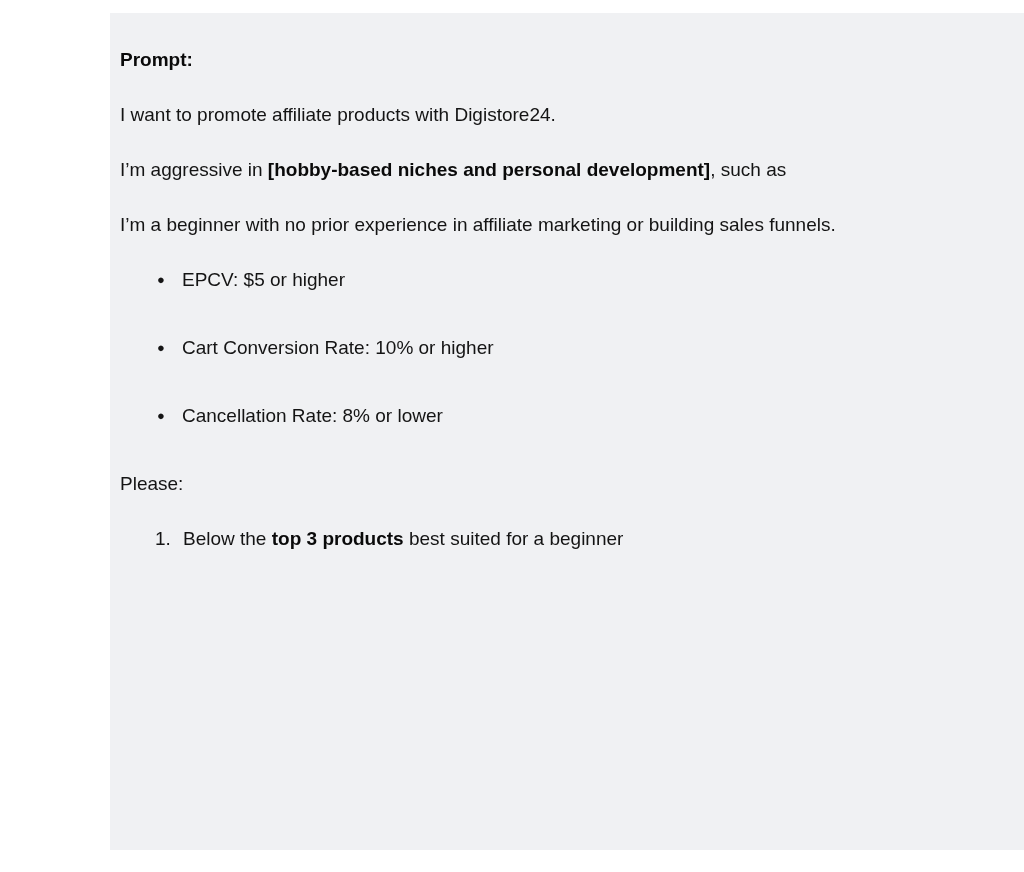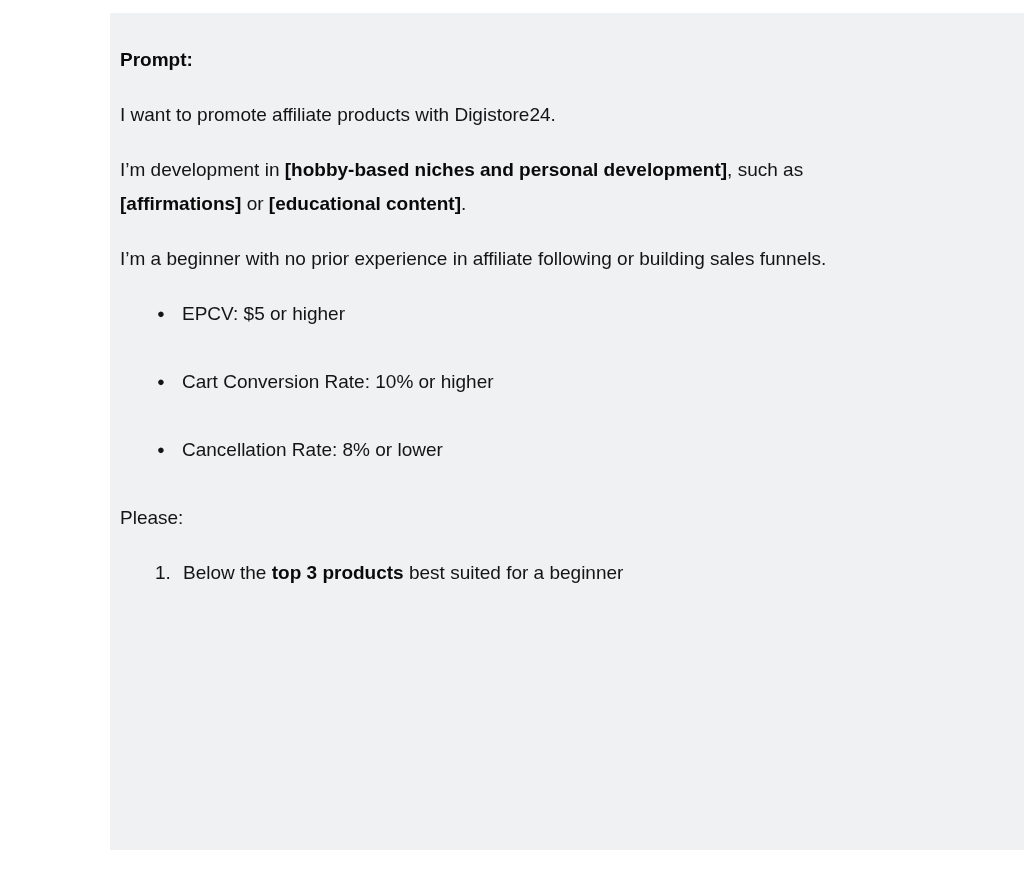--- a/index.html
+++ b/index.html
@@ -71,25 +71,24 @@
 <body style="background: rgb(255, 255, 255);">
 
 <div class="prompt-card" style="background: rgb(240, 241, 243); color: rgb(20, 20, 20);">
   <p class="para b">Prompt:</p>
 
   <div id="paragraphs">
       <p class="para">
         <span class="line"><span>I want to promote affiliate products with Digistore24.</span></span>
       </p>
       <p class="para">
-        <span class="line"><span>I’m development in </span><span class="b">[hobby-based niches and personal development]</span><span>, such as</span></span>
-        <span class="line"><span class="b">[affirmations]</span><span> or </span><span class="b">[educational content]</span><span>.</span></span>
+        <span class="line"><span>I’m aggressive in </span><span class="b">[hobby-based niches and personal development]</span><span>, such as</span></span>
       </p>
       <p class="para">
-        <span class="line"><span>I’m a beginner with no prior experience in affiliate following or building sales funnels.</span></span>
+        <span class="line"><span>I’m a beginner with no prior experience in affiliate marketing or building sales funnels.</span></span>
       </p>
     </div>
 
   <ul class="criteria" id="criteria-list">
       <li>
         <span class="bullet-marker">●</span>
         <span>EPCV: $5 or higher</span>
       </li>
       <li>
         <span class="bullet-marker">●</span>

